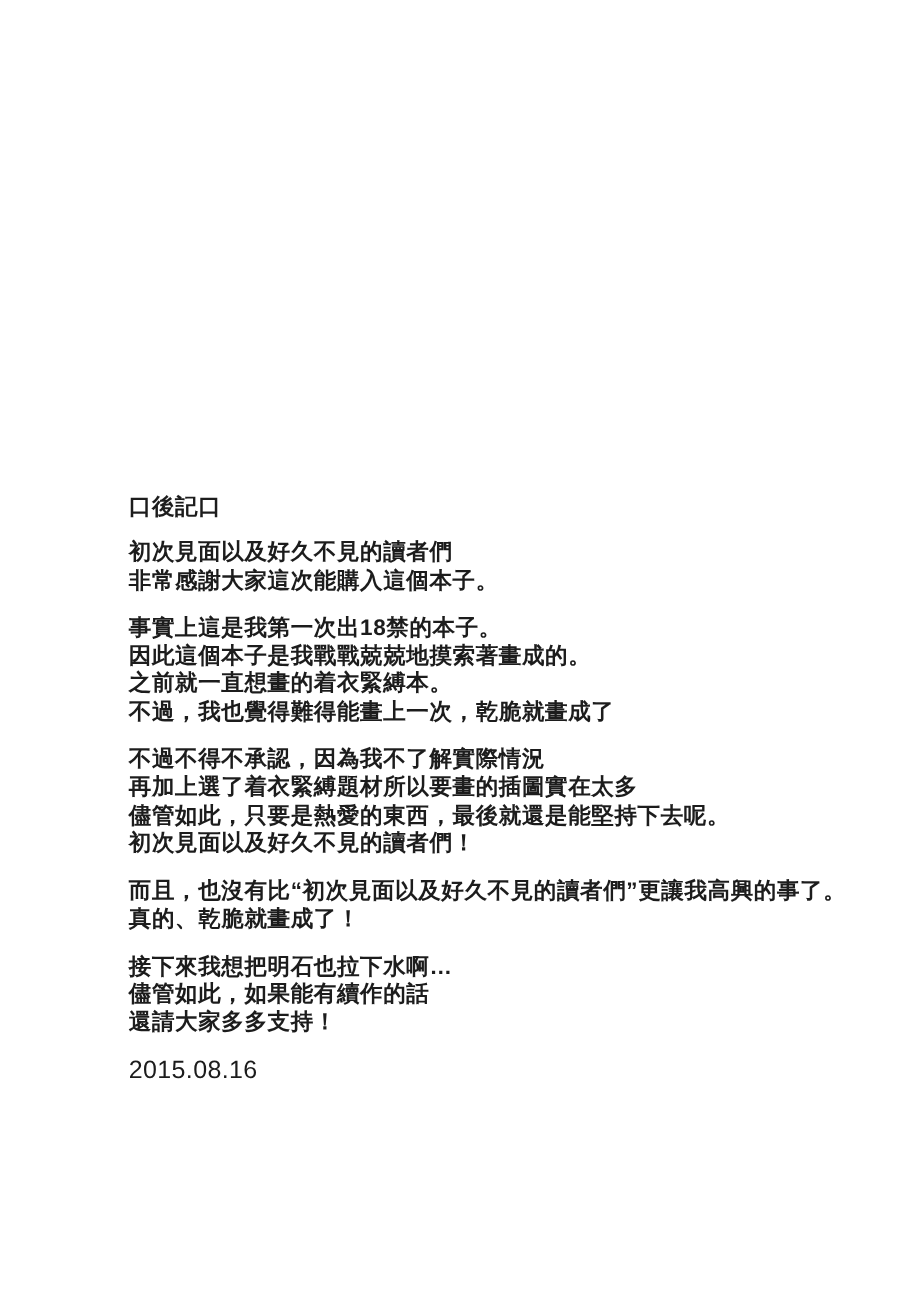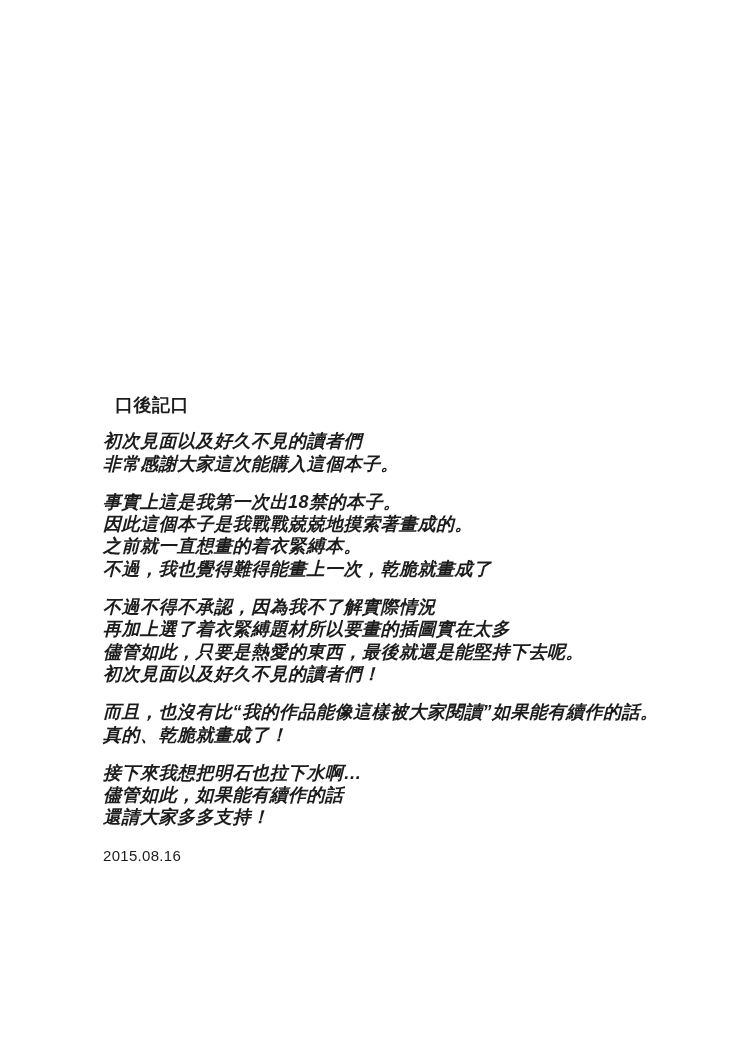--- a/index.html
+++ b/index.html
@@ -24,33 +24,32 @@
     left: 103px;
     top: 394px;
     width: 590px;
     color: #1c1c1c;
     font-size: 18px;
     line-height: 22.3px;
     font-weight: 700;
     letter-spacing: 0.5px;
   }
   .heading {
-    margin: 0 0 14px 12px;
+    margin: 0 0 14px 0;
   }
   .para {
     margin: 0 0 16px 0;
-    font-style: italic;
   }
   .line {
     white-space: nowrap;
   }
   .date {
     margin-top: 16px;
     font-weight: 400;
-    font-size: 15px;
+    font-size: 20px;
     letter-spacing: 0.3px;
   }
 </style>
 </head>
 <body>
 
 <div class="page">
   <div class="content">
 
     <div class="heading">口後記口</div>
@@ -68,21 +67,21 @@
     </div>
 
     <div class="para">
       <div class="line">不過不得不承認，因為我不了解實際情況</div>
       <div class="line">再加上選了着衣緊縛題材所以要畫的插圖實在太多</div>
       <div class="line">儘管如此，只要是熱愛的東西，最後就還是能堅持下去呢。</div>
       <div class="line">初次見面以及好久不見的讀者們！</div>
     </div>
 
     <div class="para">
-      <div class="line">而且，也沒有比“我的作品能像這樣被大家閱讀”如果能有續作的話。</div>
+      <div class="line">而且，也沒有比“初次見面以及好久不見的讀者們”更讓我高興的事了。</div>
       <div class="line">真的、乾脆就畫成了！</div>
     </div>
 
     <div class="para">
       <div class="line">接下來我想把明石也拉下水啊…</div>
       <div class="line">儘管如此，如果能有續作的話</div>
       <div class="line">還請大家多多支持！</div>
     </div>
 
     <div class="date">2015.08.16</div>

